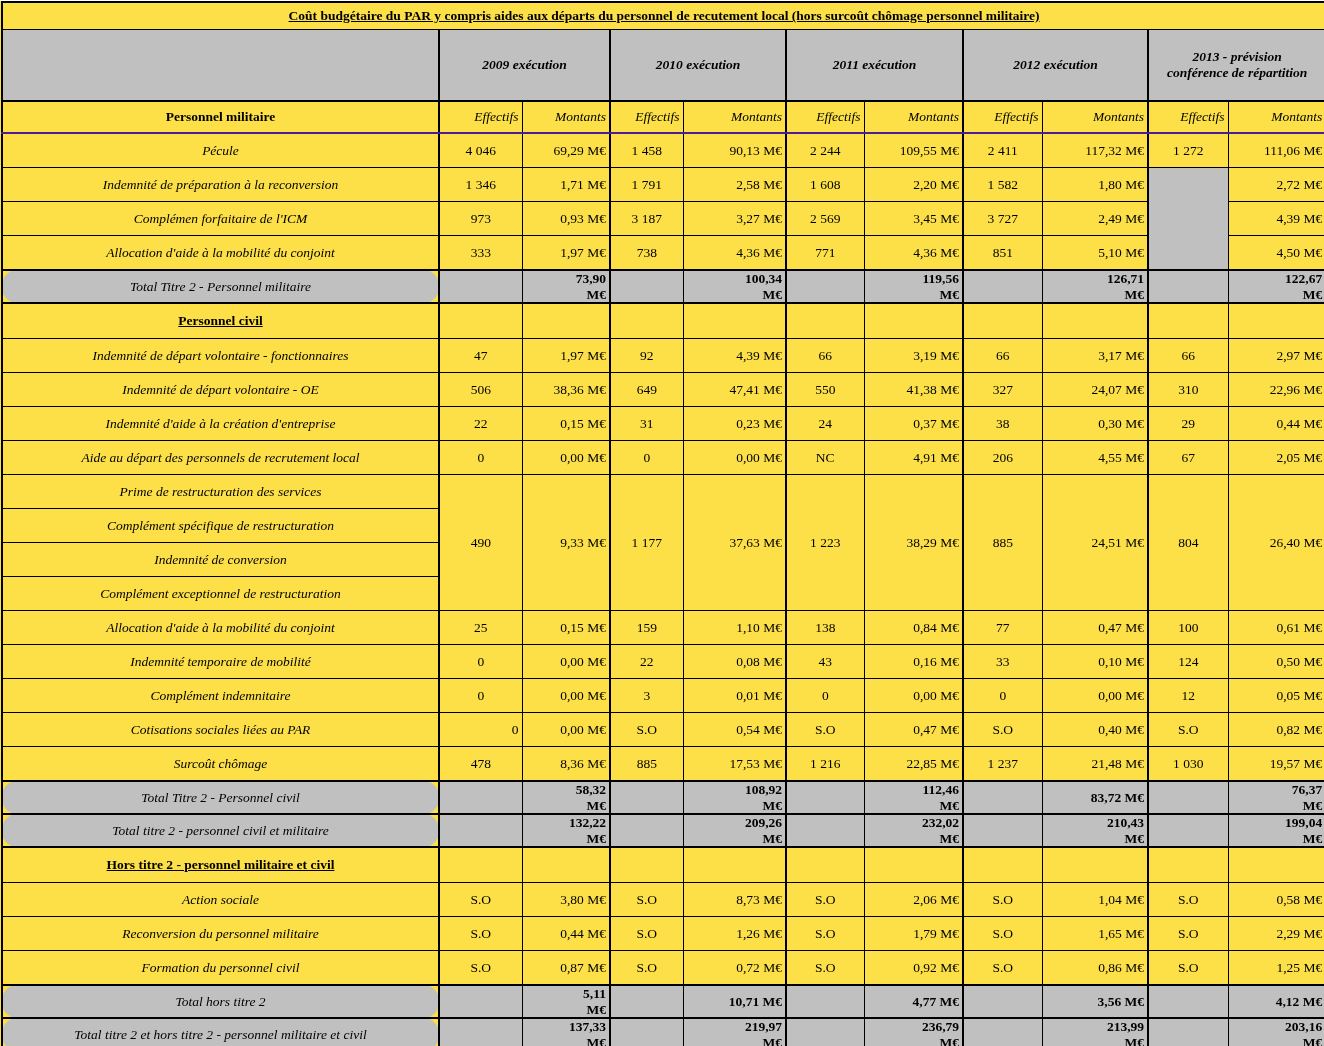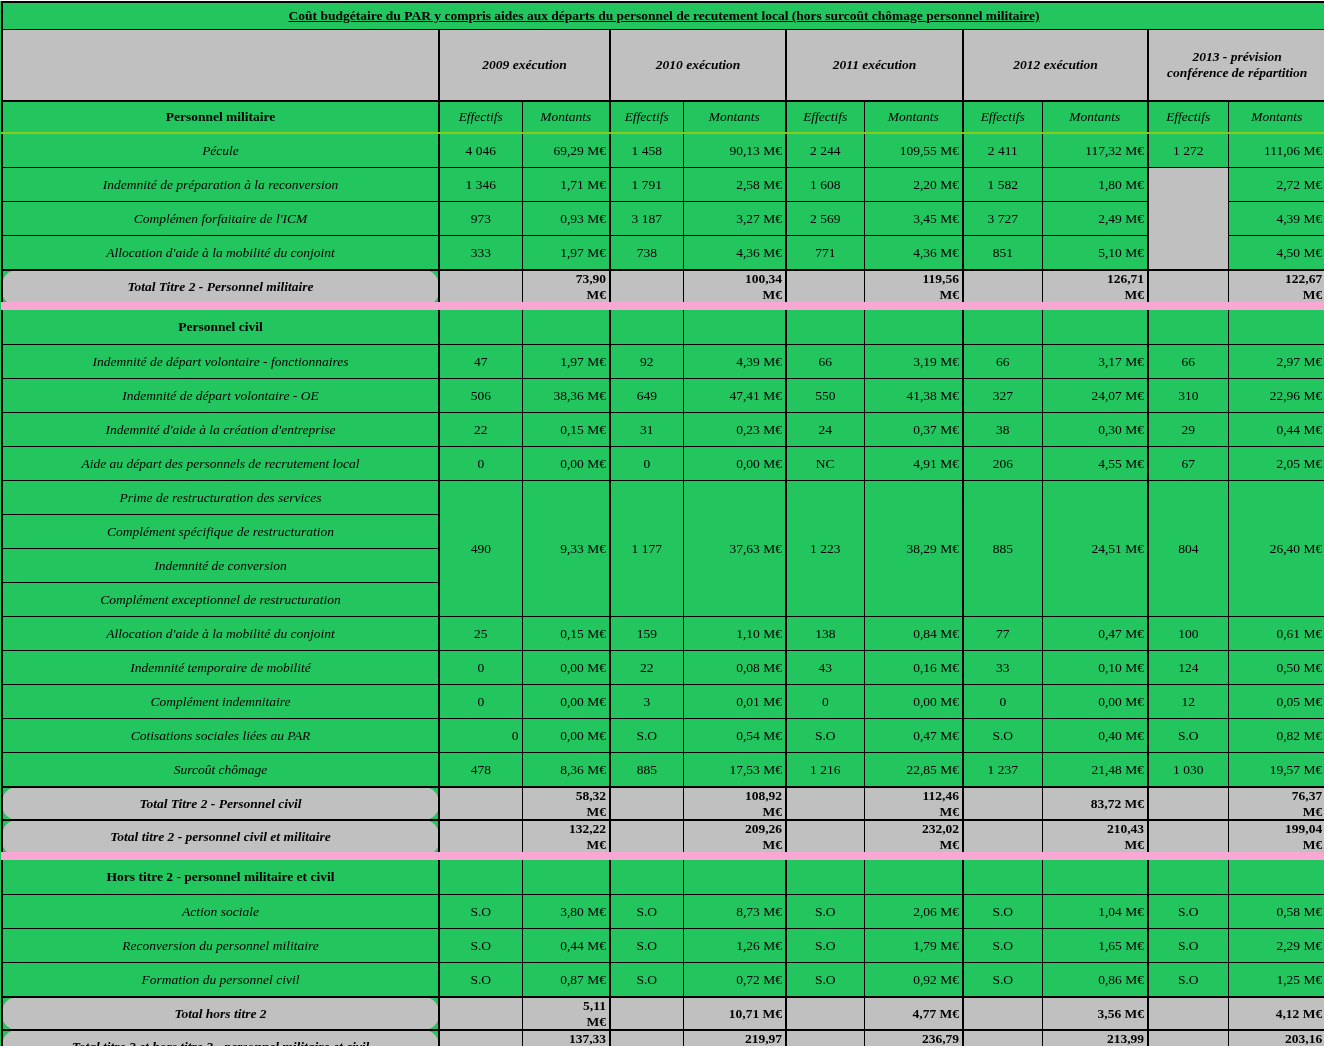--- a/index.html
+++ b/index.html
@@ -1,45 +1,45 @@
 <!DOCTYPE html>
 <html><head>
 <meta charset="utf-8">
 <style>
   html,body{margin:0;padding:0;background:#ffffff;}
-  .page{width:1324px;height:1046px;box-sizing:border-box;background:#22c55e;
+  .page{width:1324px;height:1046px;box-sizing:border-box;background:#fde047;
         font-family:"Liberation Serif", serif;}
   table.budget{border-collapse:collapse;table-layout:fixed;width:1322px;margin:1px;
         border:2px solid #000;}
   table.budget td{border:1px solid #000;vertical-align:middle;overflow:hidden;
         padding:0 3px;font-size:13.5px;color:#000;line-height:1.15;}
   
   td.title-cell{border-bottom:3px solid #000;text-align:center;font-weight:bold;
         font-size:15.5px;height:26px;padding:2px 4px;}
   td.title-cell span{text-decoration:underline;}
   
   tr.year-row td{background:#c0c0c0;height:70px;border-bottom:2px solid #000;}
   td.year-cell{font-weight:bold;font-style:italic;text-align:center;font-size:14.5px;
         white-space:pre-line;}
   td.blank-top{background:#ffffff;}
   
   .grp{border-left:2px solid #000 !important;}
   
-  tr.r-subheader td{height:30px;border-bottom:2px solid #84cc16;}
-  .hdr-ital{font-style:italic;text-align:center;}
+  tr.r-subheader td{height:30px;border-bottom:2px solid #4c1d95;}
+  .hdr-ital{font-style:italic;text-align:right;}
   
   .rowlabel{text-align:center;font-style:italic;padding-left:5px;}
   .center-bold{text-align:center;font-weight:bold;font-style:normal;}
   .eff{text-align:center;}
   .mon{text-align:right;padding-right:3px;}
   tr.r-item td{height:33px;}
-  tr.r-section td{height:34px;border-top:8px solid #f9a8d4;}
+  tr.r-section td{height:34px;border-top:2px solid #f9a8d4;text-decoration:underline;}
   tr.r-total td{height:30px;background:#c0c0c0;border-top:2px solid #000;
         border-bottom:2px solid #000;}
-  tr.r-total .rowlabel{font-weight:bold;border-radius:15px;}
+  tr.r-total .rowlabel{font-weight:normal;border-radius:15px;}
   tr.r-total .mon{font-weight:bold;padding-left:44px;}
   .gray-merged{background:#c0c0c0;}
 </style>
 </head>
 <body>
 
 <div class="page">
   <table class="budget">
     <colgroup>
       <col style="width:437px">

